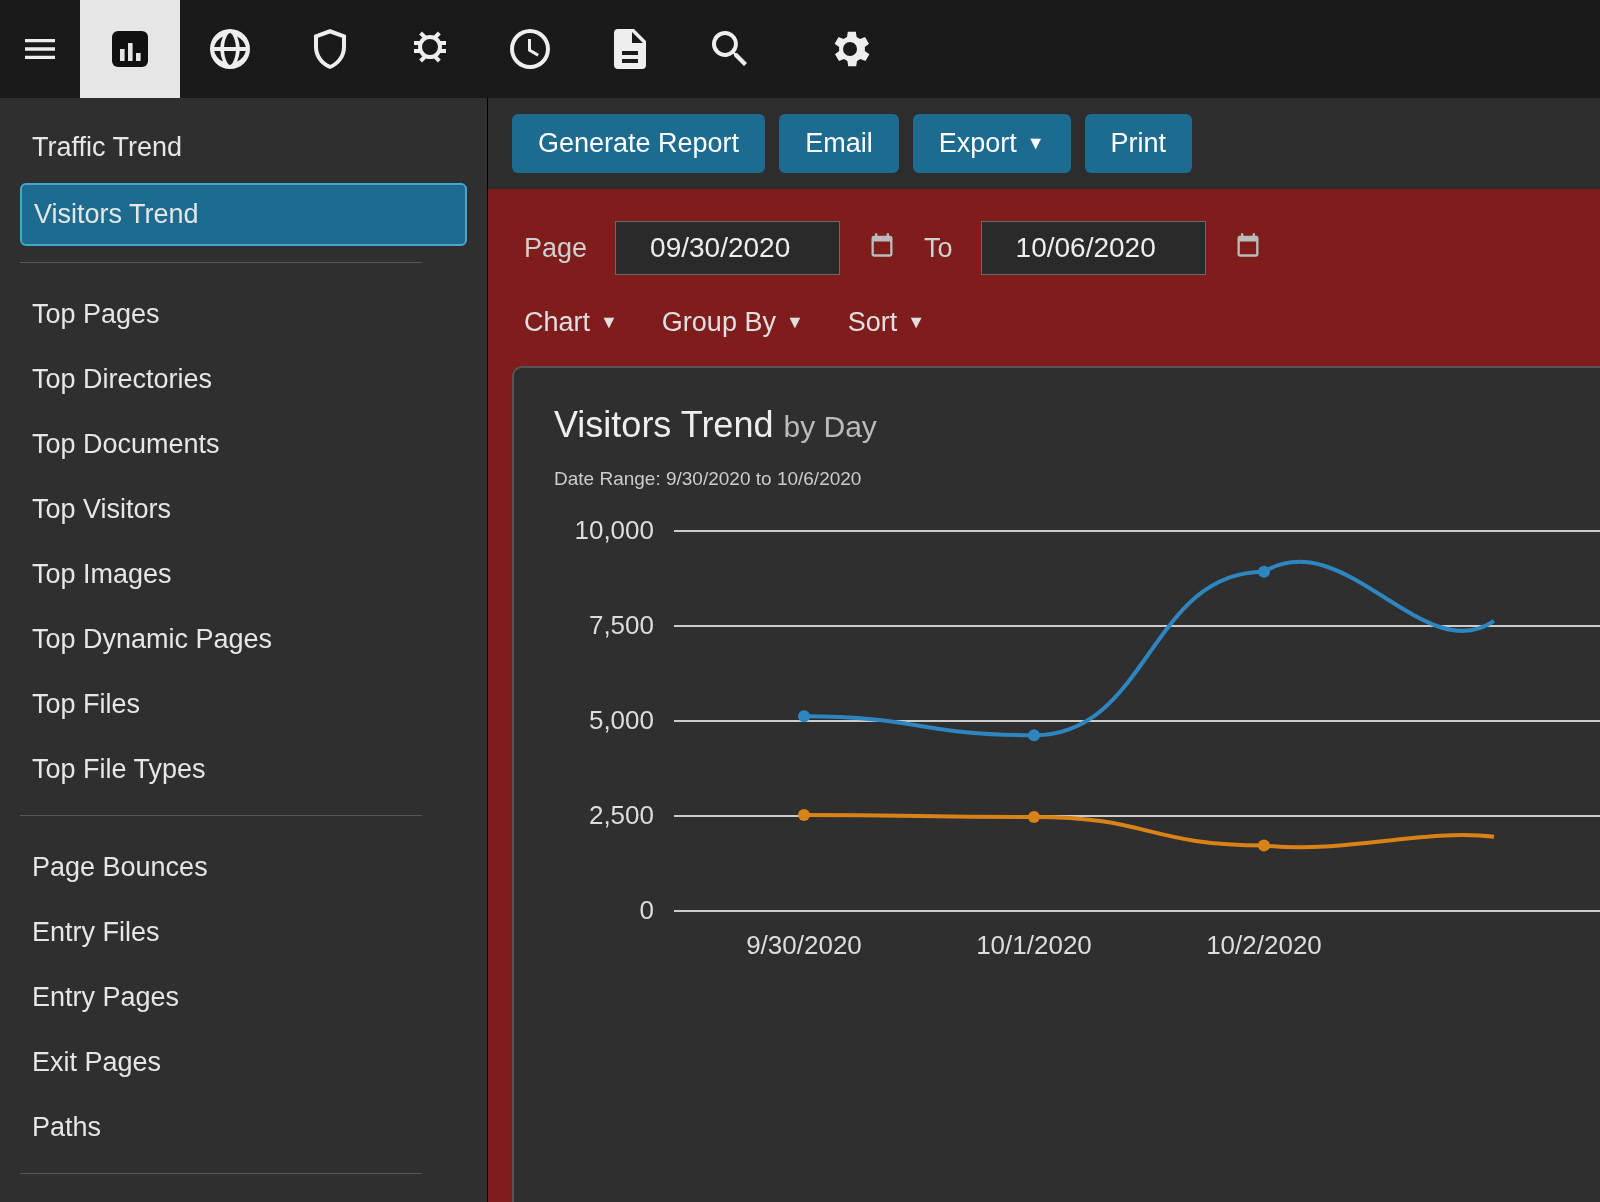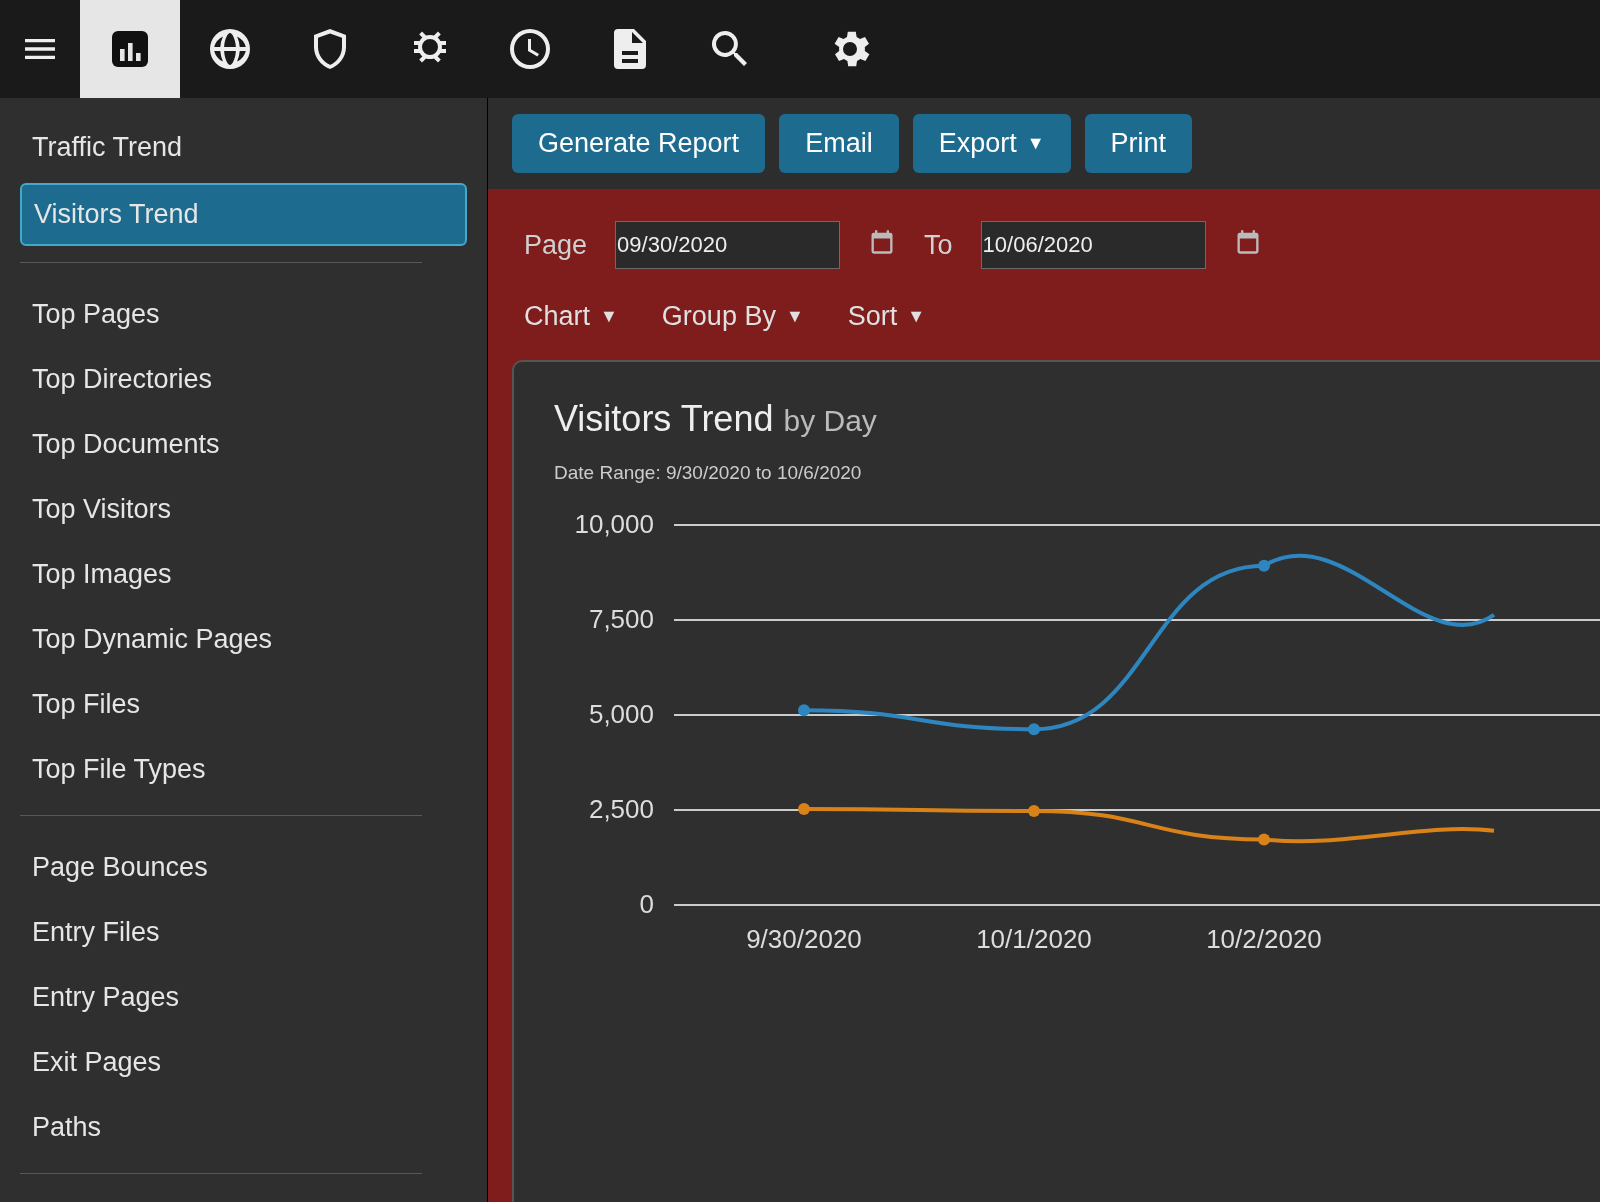--- a/index.html
+++ b/index.html
@@ -101,22 +101,22 @@
     align-items: center;
     gap: 28px;
     flex-wrap: wrap;
     font-size: 27px;
   }
   .controls .label { color: #d0d0d0; }
   .controls input[type="text"] {
     background: #2a2a2a;
     border: 1px solid #6a6a6a;
     color: #eee;
-    font-size: 22px;
-    padding: 10px 1px;
+    font-size: 28px;
+    padding: 10px 34px;
     width: 225px;
   }
   .controls .cal-icon svg { width: 28px; height: 28px; fill: #bbb; }
   .subcontrols {
     padding: 22px 36px 28px 36px;
     display: flex;
     gap: 44px;
     font-size: 27px;
   }
   .subcontrols .dd {

